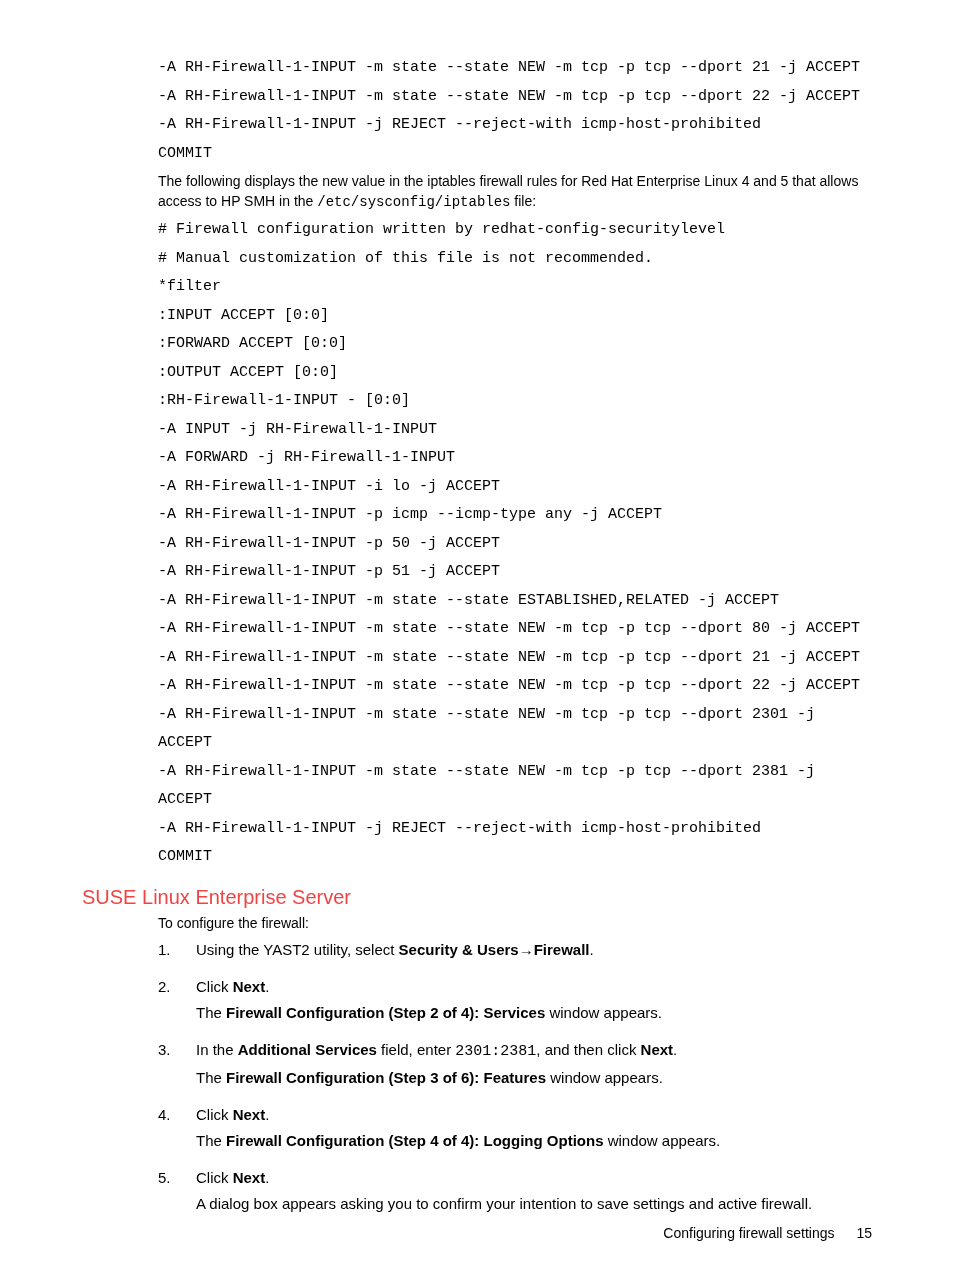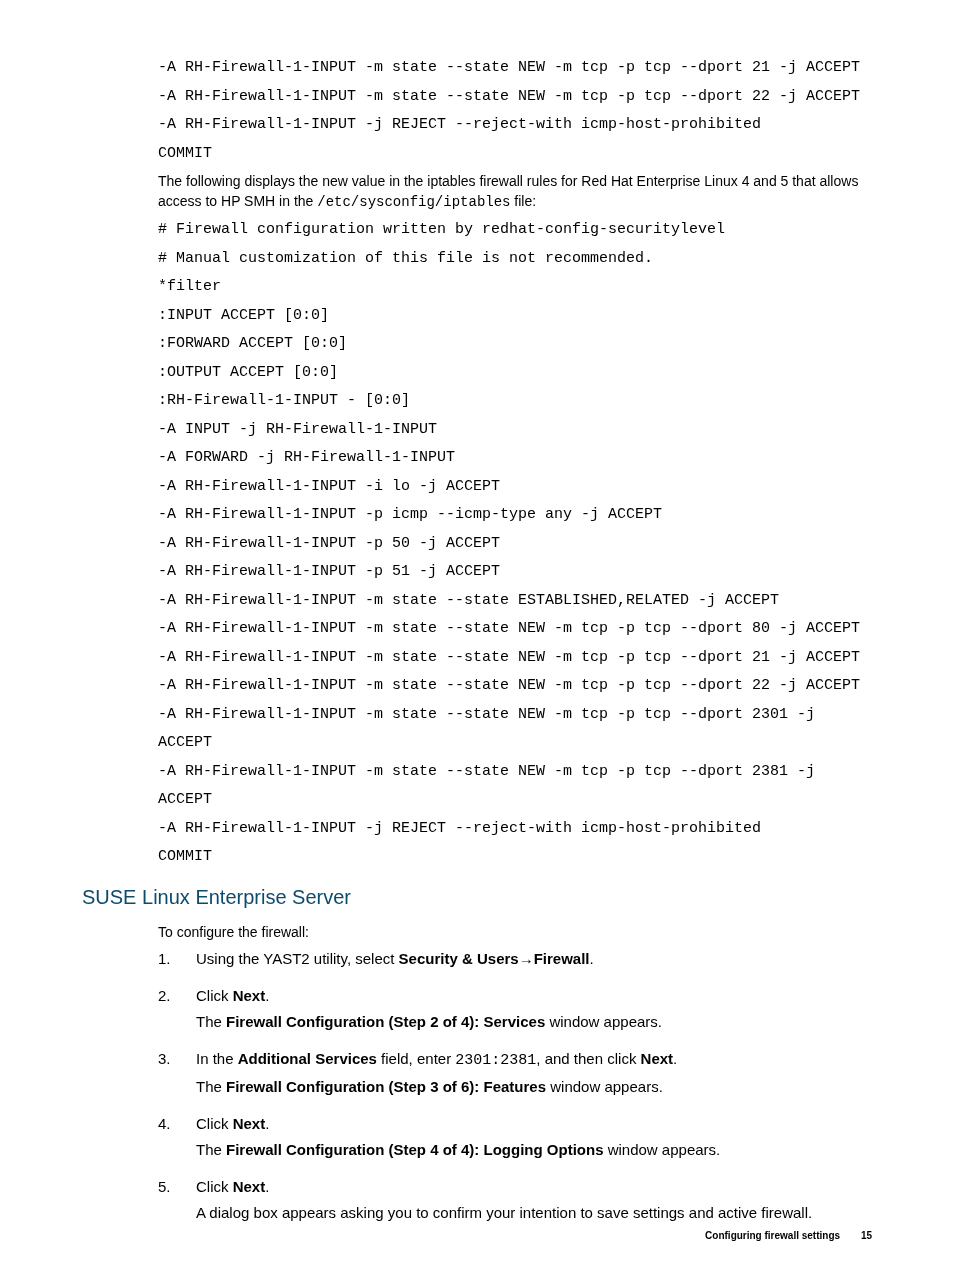--- a/index.html
+++ b/index.html
@@ -25,25 +25,25 @@
     .body-text {
       font-size: 14px;
       line-height: 1.4;
       margin-top: 4px;
       margin-bottom: 4px;
     }
     .inline-code {
       font-family: "Courier New", Courier, monospace;
     }
     .section-heading {
-      color: #0c4a6e;
+      color: #ef4444;
       font-size: 20px;
       font-weight: normal;
       margin-top: 14px;
-      margin-bottom: 14px;
+      margin-bottom: 5px;
       margin-left: 0;
     }
     ol.steps {
       list-style: none;
       counter-reset: step;
       font-size: 15px;
       margin-top: 6px;
     }
     ol.steps > li {
       counter-increment: step;
@@ -59,22 +59,21 @@
       top: 0;
     }
     .step-sub {
       margin-top: 4px;
     }
     b, strong { font-weight: bold; text-align: right; }
     .footer {
       position: absolute;
       bottom: 30px;
       right: 82px;
-      font-size: 10px;
-      font-weight: bold;
+      font-size: 14px;
     }
     .footer .pnum {
       margin-left: 18px;
     }
   </style>
 </head>
 <body>
 
 <div class="content">
   <div class="code">-A RH-Firewall-1-INPUT -m state --state NEW -m tcp -p tcp --dport 21 -j ACCEPT

